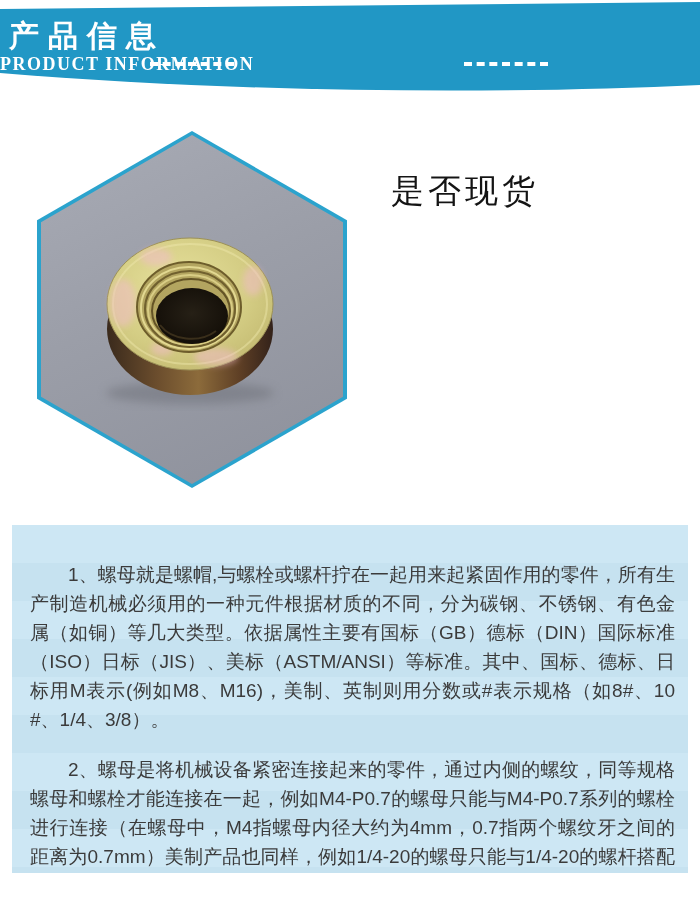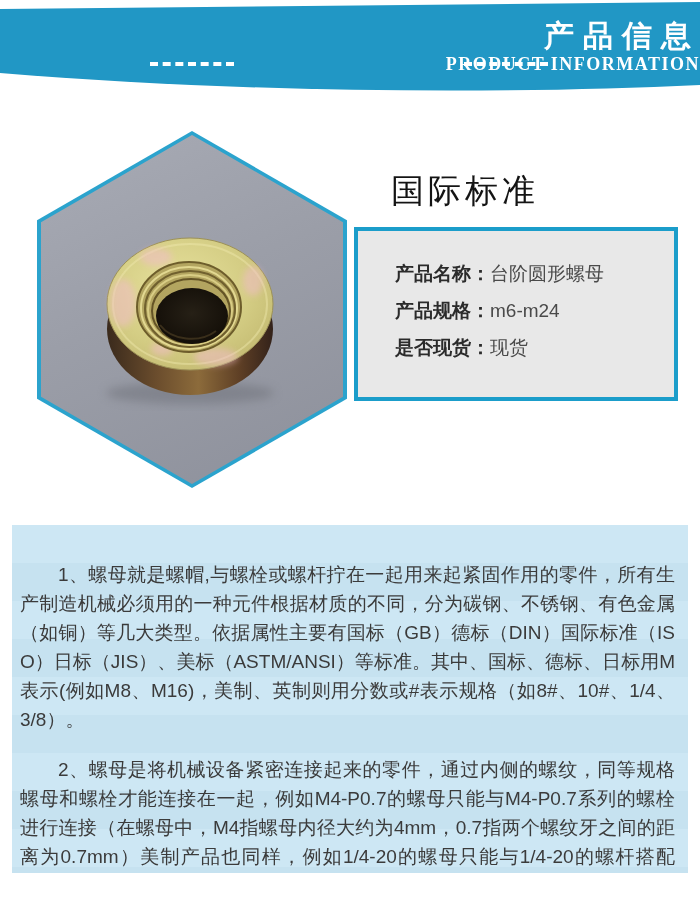--- a/index.html
+++ b/index.html
@@ -20,21 +20,21 @@
   .banner {
     position: absolute;
     left: 0; top: 0;
     width: 700px; height: 98px;
   }
   .banner-shape { position: absolute; left: 0; top: 0; width: 700px; height: 98px; display: block; }
   .banner-content {
     position: absolute;
     left: 0; top: 0; width: 700px; height: 88px;
     display: flex; flex-direction: column;
-    align-items: flex-end; justify-content: center;
+    align-items: flex-start; justify-content: center;
     padding-top: 4px;
   }
   .banner-title {
     color: #ffffff;
     font-size: 30px;
     font-weight: 700;
     letter-spacing: 9px;
     padding-left: 9px; 
     line-height: 34px;
     white-space: nowrap;
@@ -114,21 +114,21 @@
   
   .desc-panel {
     position: absolute;
     left: 12px; top: 525px;
     width: 676px; height: 348px;
     background: repeating-linear-gradient(
       180deg,
       #cde7f4 0px,  #cde7f4 38px,
       #c6e2f0 38px, #c6e2f0 76px
     );
-    padding: 35px 13px 0 8px;
+    padding: 35px 13px 0 18px;
     overflow: hidden;
   }
   .desc-panel p {
     font-size: 19px;
     line-height: 29px;
     color: #3b3b3b;
     text-align: justify;
     text-indent: 2em;
     margin-bottom: 21px;
     word-break: break-all;
@@ -205,32 +205,21 @@
         <ellipse cx="96" cy="82" rx="45" ry="38" stroke="#70602e"></ellipse>
         <ellipse cx="96" cy="83" rx="42" ry="35" stroke="#d9cd85"></ellipse>
         <ellipse cx="97" cy="84" rx="39" ry="32" stroke="#645426"></ellipse>
       </g>
 
       <ellipse cx="98" cy="89" rx="36" ry="28" fill="url(#holeG)"></ellipse>
       <path d="M66,98 A36,28 0 0 0 122,104" fill="none" stroke="#4a3c22" stroke-width="2" opacity="0.7"></path>
     </svg>
   </div>
 
-  <div class="section-title">国际标准</div>
-
-  <div class="info-box">
-    <div class="spec-row">
-      <span class="spec-label">产品名称：</span><span class="spec-value">台阶圆形螺母</span>
-    </div>
-    <div class="spec-row">
-      <span class="spec-label">产品规格：</span><span class="spec-value">m6-m24</span>
-    </div>
-    <div class="spec-row">
-      <span class="spec-label">是否现货：</span><span class="spec-value">现货</span>
-    </div>
-  </div>
+  <div class="section-title">是否现货</div>
+
 
   <div class="desc-panel">
     <p>1、螺母就是螺帽,与螺栓或螺杆拧在一起用来起紧固作用的零件，所有生产制造机械必须用的一种元件根据材质的不同，分为碳钢、不锈钢、有色金属（如铜）等几大类型。依据属性主要有国标（GB）德标（DIN）国际标准（ISO）日标（JIS）、美标（ASTM/ANSI）等标准。其中、国标、德标、日标用M表示(例如M8、M16)，美制、英制则用分数或#表示规格（如8#、10#、1/4、3/8）。</p>
     <p>2、螺母是将机械设备紧密连接起来的零件，通过内侧的螺纹，同等规格螺母和螺栓才能连接在一起，例如M4-P0.7的螺母只能与M4-P0.7系列的螺栓进行连接（在螺母中，M4指螺母内径大约为4mm，0.7指两个螺纹牙之间的距离为0.7mm）美制产品也同样，例如1/4-20的螺母只能与1/4-20的螺杆搭配（1/4指螺母内径大约为0.25英寸，20指每一英寸中，有20个牙)。</p>
   </div>
 
 </div>
 
 </body></html>

